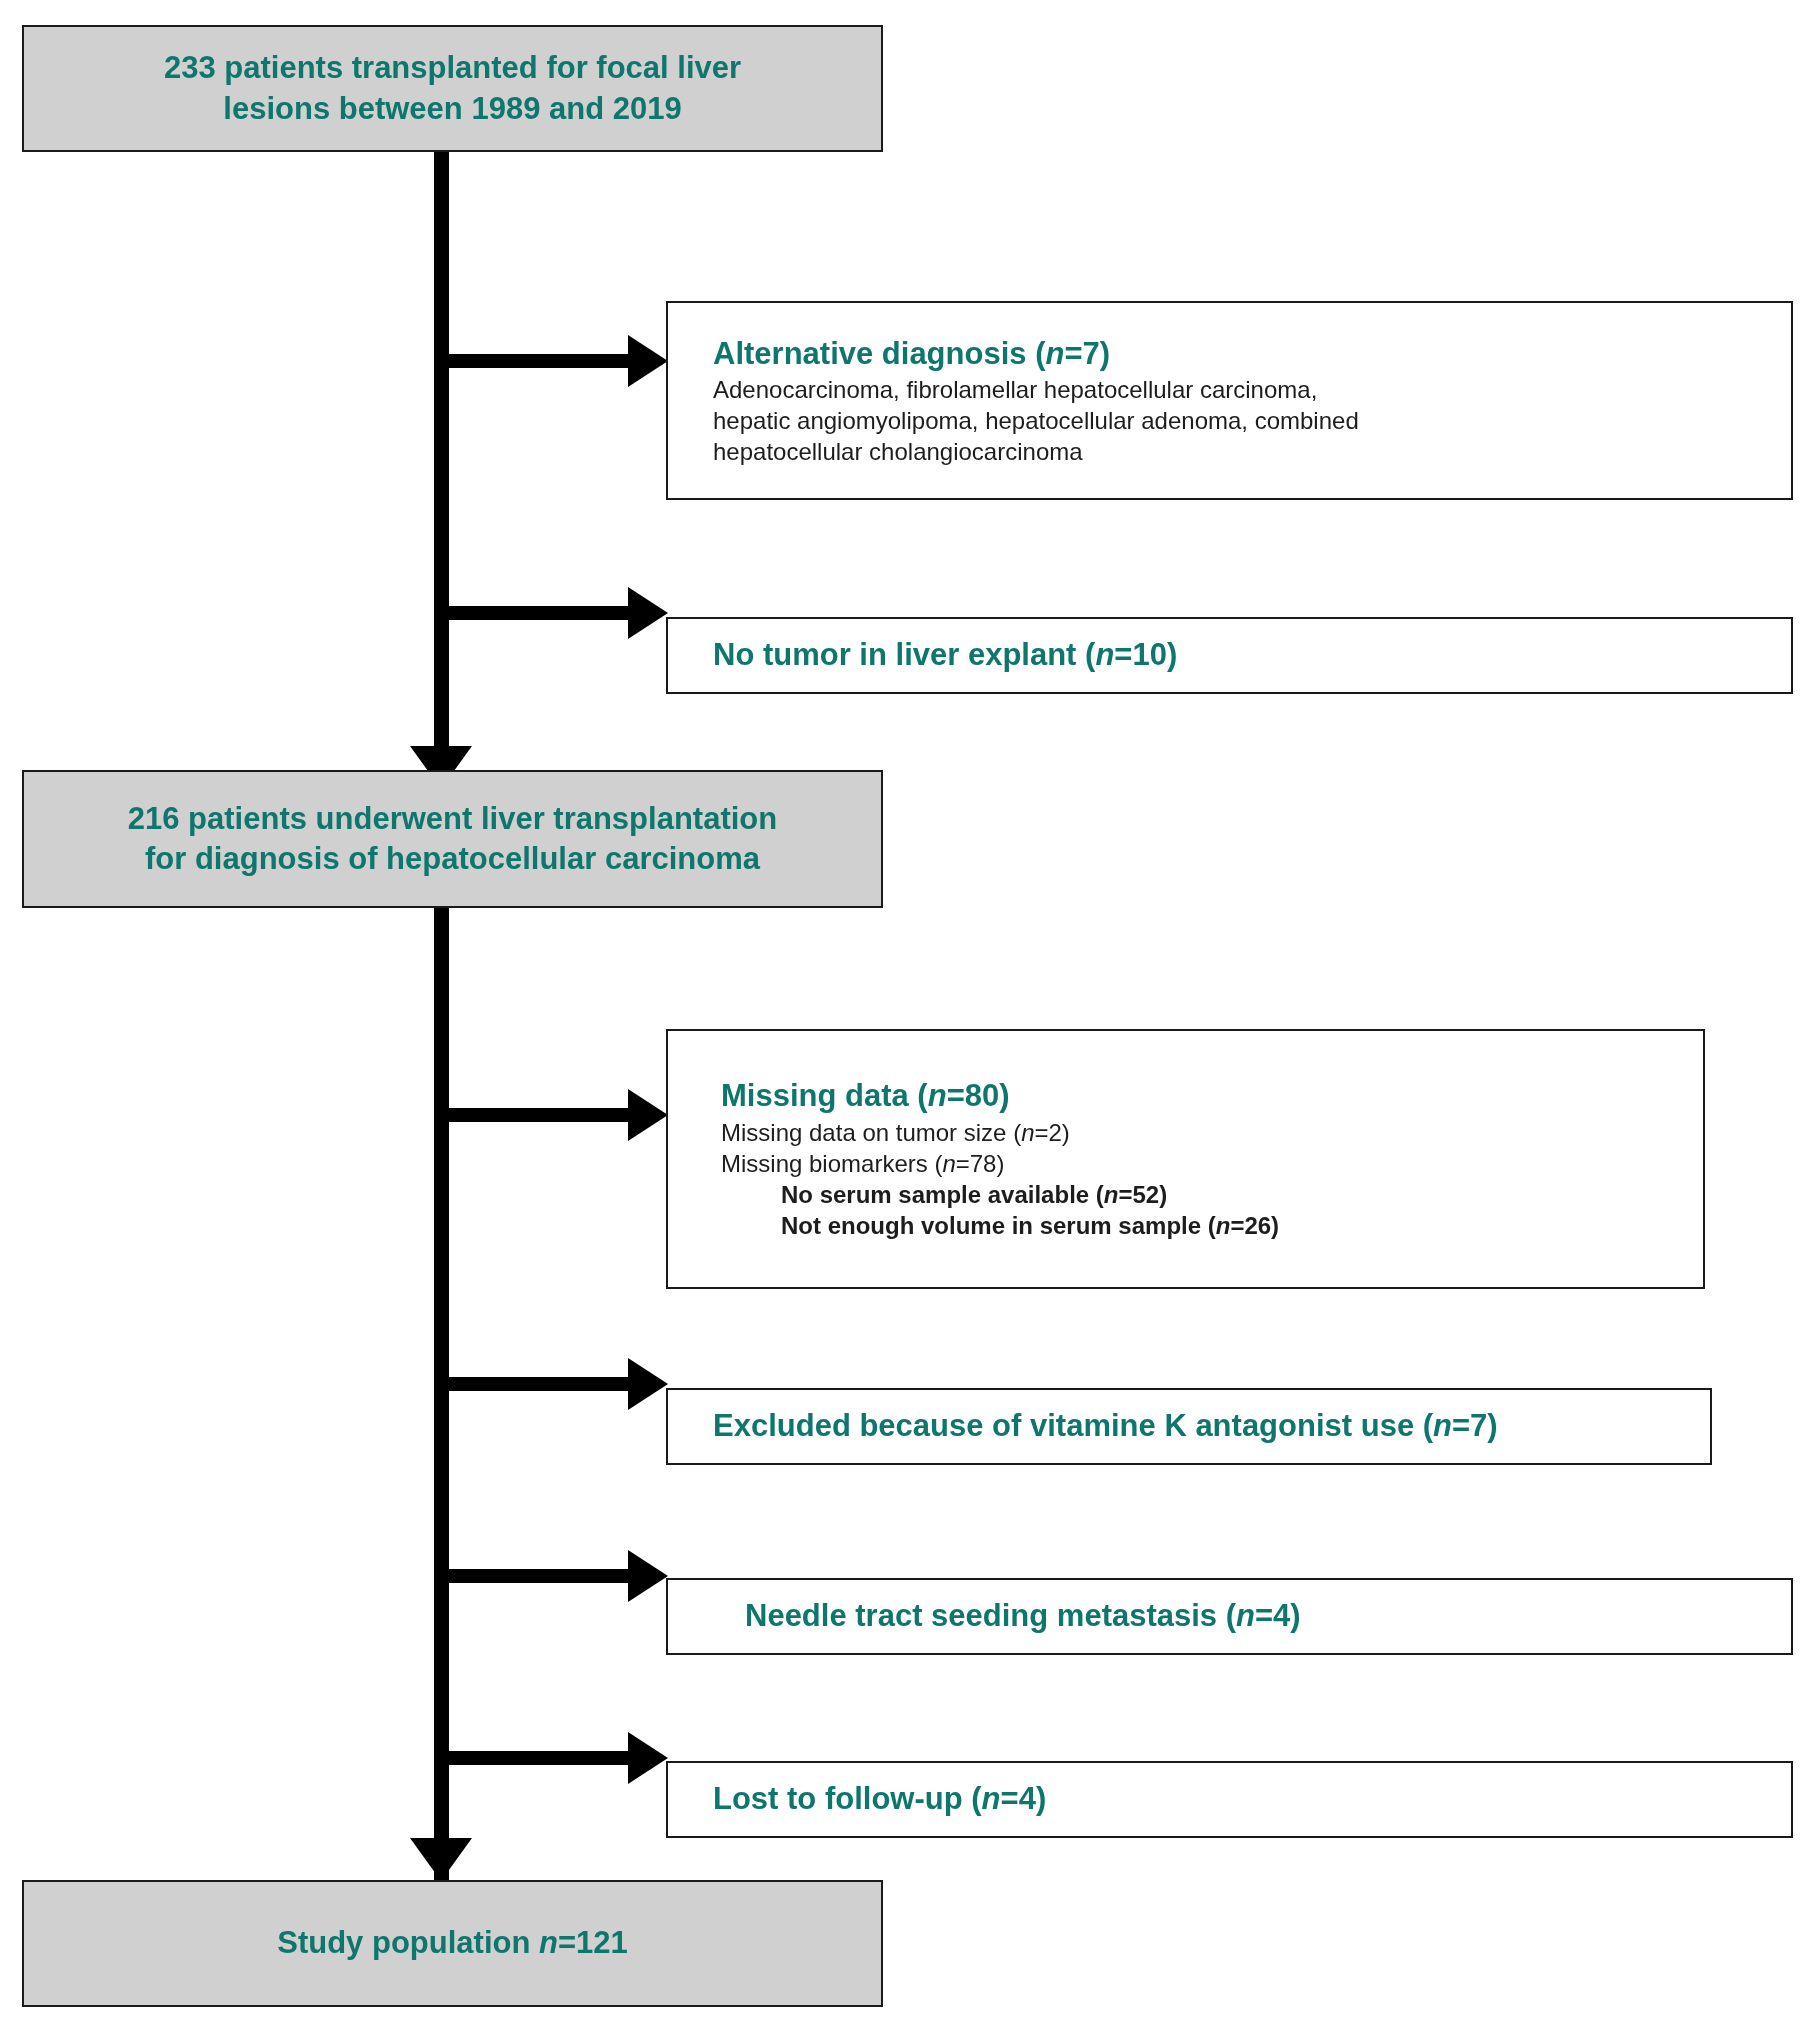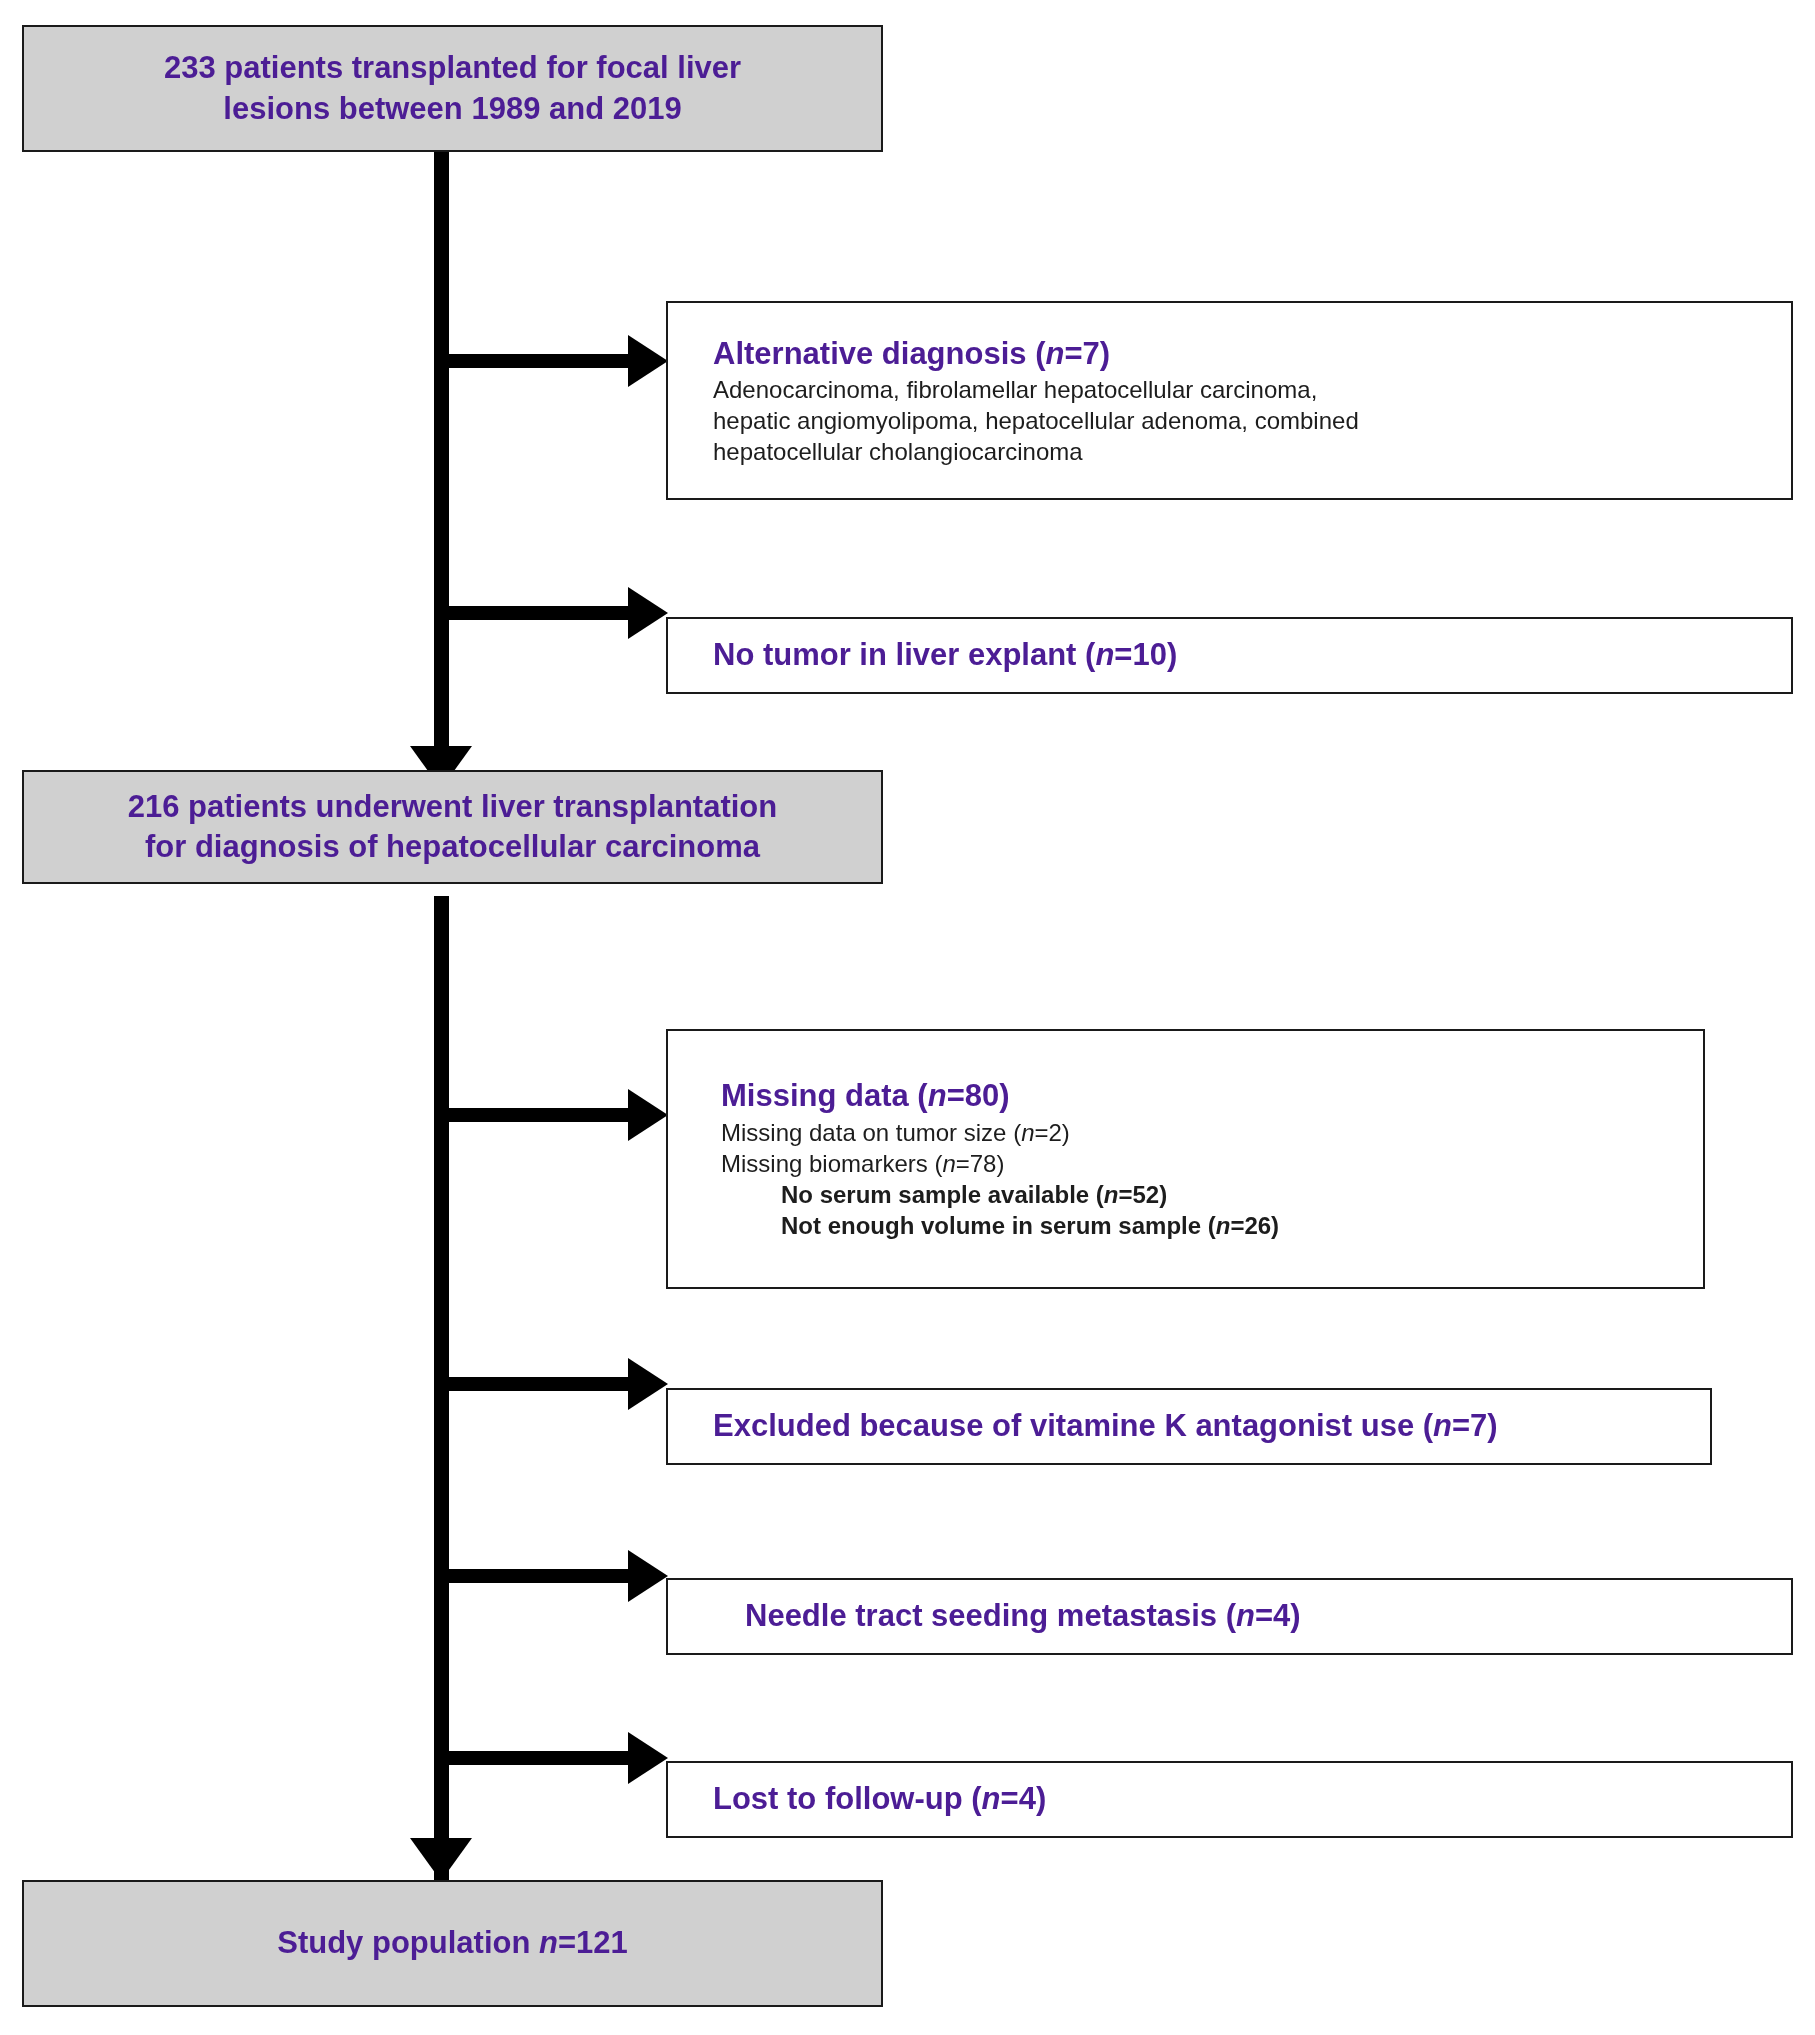--- a/index.html
+++ b/index.html
@@ -47,21 +47,21 @@
     font-size: 31px;
     color: #000000;
     padding: 0 17px;
   }
   .white .node-text {
     padding: 0 0 0 45px;
   }
   .hdr {
     font-weight: bold;
     font-size: 31px;
-    color: #4c1d95;
+    color: #0f766e;
     display: block;
   }
   .body-line {
     font-weight: normal;
     font-size: 24px;
     color: #1d1d1d;
     display: block;
   }
   .indent-1 { padding-left: 60px; font-weight: bold; }
   em.nitalic {
@@ -141,21 +141,21 @@
       <span class="body-line">hepatocellular cholangiocarcinoma</span>
     </div>
   </div>
 
   <div class="node white" style="left:666px; top:575px; width:1127px; height:77px;">
     <div class="node-text">
       <span class="hdr"><span>No tumor in liver explant (</span><em class="nitalic">n</em><span>=10)</span></span>
     </div>
   </div>
 
-  <div class="node gray" style="left:22px; top:770px; width:861px; height:114px;">
+  <div class="node gray" style="left:22px; top:770px; width:861px; height:138px;">
     <div class="node-text">
       <span class="hdr">216 patients underwent liver transplantation</span>
       <span class="hdr">for diagnosis of hepatocellular carcinoma</span>
     </div>
   </div>
 
   <div class="node white" style="left:666px; top:987px; width:1039px; height:260px;padding-left:8px;">
     <div class="node-text">
       <span class="hdr"><span>Missing data (</span><em class="nitalic">n</em><span>=80)</span></span>
       <span class="body-line"><span>Missing data on tumor size (</span><em class="nitalic">n</em><span>=2)</span></span>

